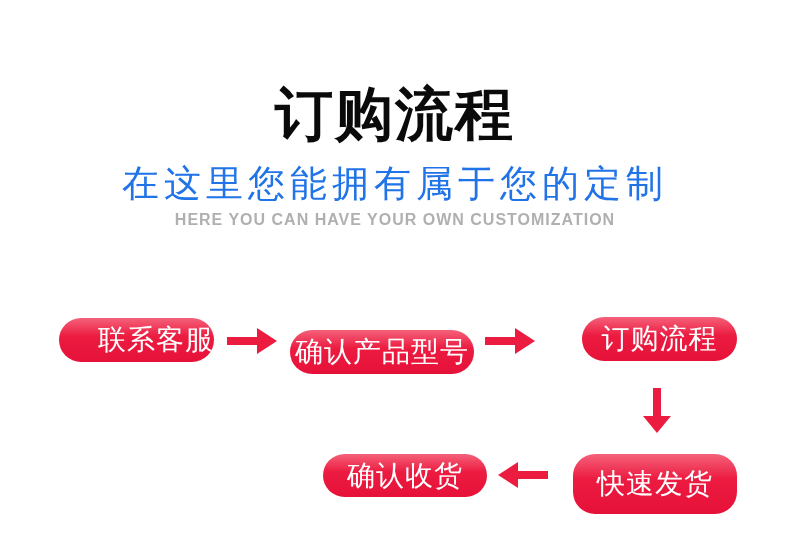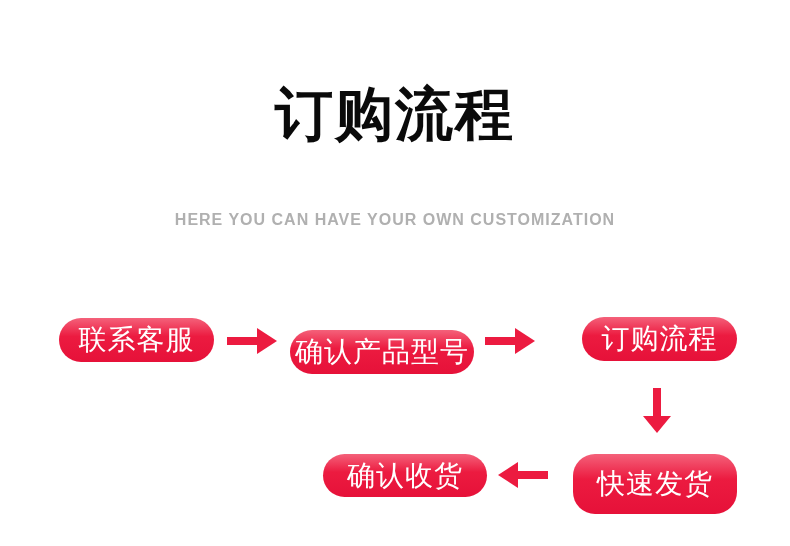--- a/index.html
+++ b/index.html
@@ -47,39 +47,40 @@
     position:absolute;
     height:44px;
     border-radius:22px;
     background:linear-gradient(180deg,var(--pill-red-light) 0%,var(--pill-red) 42%,var(--pill-red-dark) 100%);
     color:#ffffff;
     display:flex;align-items:center;justify-content:center;
     font-size:28px;font-weight:500;
     letter-spacing:1px;
     white-space:nowrap;
   }
-  .pill-1{left:59px;top:318px;width:155px;}
+  .pill-1{left:59px;top:318px;width:155px;justify-content:flex-end;}
   .pill-2{left:290px;top:330px;width:184px;}
   .pill-3{left:582px;top:317px;width:155px;}
   .pill-4{left:323px;top:454px;width:164px;height:43px;}
   .pill-5{left:573px;top:454px;width:164px;height:60px;}
   .arrow{position:absolute;color:var(--pill-red);}
   .arrow svg{display:block;}
   .arrow-r1{left:227px;top:328px;}
   .arrow-r2{left:485px;top:328px;}
   .arrow-down{left:643px;top:388px;}
   .arrow-left{left:498px;top:462px;}
 </style>
 </head>
 <body>
 
 <div class="page">
 
   <div class="title">订购流程</div>
 
+  <div class="subtitle-cn">在这里您能拥有属于您的定制</div>
 
   <div class="subtitle-en">HERE YOU CAN HAVE YOUR OWN CUSTOMIZATION</div>
 
   <div class="pill pill-1">
     <span>联系客服</span>
   </div>
 
   <span class="arrow arrow-r1">
     <svg width="50" height="26" viewBox="0 0 50 26" aria-hidden="true">
       <rect x="0" y="9" width="31" height="8" fill="currentColor"></rect>

